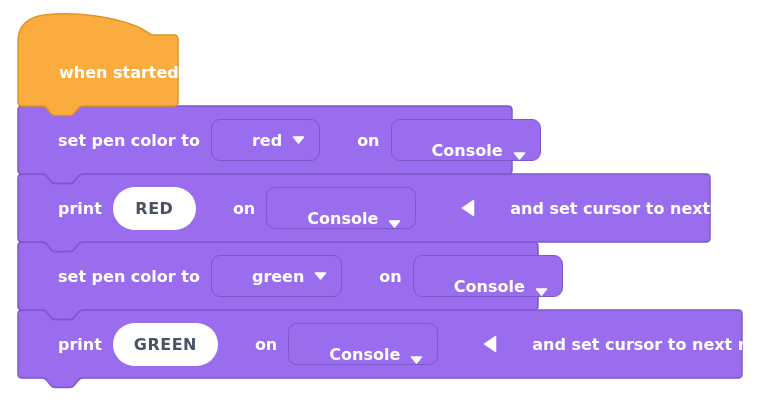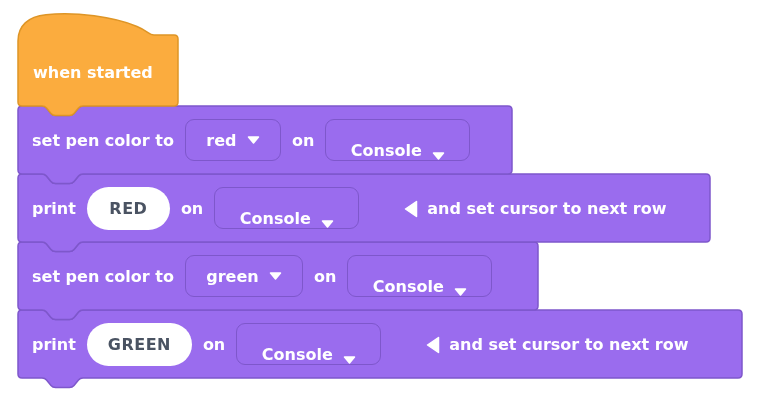--- a/index.html
+++ b/index.html
@@ -15,38 +15,38 @@
   html,body{margin:0;padding:0;}
   body{font-family:"DejaVu Sans","Liberation Sans",sans-serif;background:var(--background);}
   .canvas{position:relative;width:770px;height:412px;background:var(--background);overflow:hidden;}
 
   svg.shape{position:absolute;overflow:visible;}
   svg.shape path{stroke-width:1.5;stroke-linejoin:round;}
   .hat-path{fill:var(--hat-fill);stroke:var(--hat-stroke);}
   .cmd-path{fill:var(--block-fill);stroke:var(--block-stroke);}
 
   .content{position:absolute;display:flex;align-items:center;gap:11px;z-index:100;}
-  .lbl{color:var(--label-text);font-size:16px;font-weight:bold;white-space:nowrap;}
+  .lbl{color:var(--label-text);font-size:16px;font-weight:bold;white-space:nowrap;margin-left:26px;}
 
   .dropdown{display:inline-flex;align-items:center;justify-content:center;gap:10px;
     height:42px;border:1.5px solid var(--block-stroke);border-radius:9px;
     background:var(--block-fill);padding:0 14px;box-sizing:border-box;cursor:pointer;}
   .dd-sm{min-width:96px;}
   .dd-md{min-width:118px;}
   .dd-wide{min-width:145px;align-items:flex-end;}
   .dropdown .lbl{font-size:16px;}
   .dd-arrow path{fill:var(--label-text);stroke:var(--label-text);stroke-width:1.5;stroke-linejoin:round;}
 
   .oval{display:inline-flex;align-items:center;justify-content:center;height:43px;
     min-width:83px;padding:0 16px;border-radius:22px;background:var(--input-fill);
     box-sizing:border-box;cursor:text;}
   .oval-lg{min-width:105px;}
   .oval .val{color:var(--input-text);font-size:16px;font-weight:bold;letter-spacing:0.5px;white-space:nowrap;}
 
-  .expander{display:inline-flex;align-items:flex-end;gap:9px;margin-left:34px;cursor:pointer;}
+  .expander{display:inline-flex;align-items:flex-start;gap:9px;margin-left:34px;cursor:pointer;}
   .exp-arrow path{fill:var(--label-text);stroke:var(--label-text);stroke-width:1.5;stroke-linejoin:round;}
 </style>
 </head>
 <body>
 
 <div class="canvas">
 
   <svg class="shape" style="left:17px;top:12px;z-index:50;" width="162" height="106" viewBox="-1 -1 162 106">
     <path class="hat-path" d="M 0,89 V 28 C 0,13 10,3.5 28,1.8 C 58,-1.5 96,4 119,13.5 C 130,18 131,22 136,22 H 156 Q 160,22 160,26 V 89 Q 160,93 156,93 H 65 C 63,93 61.5,93.8 60.5,95 L 56,100.5 C 55,101.7 53.5,102.5 51.5,102.5 H 37.5 C 35.5,102.5 34,101.7 33,100.5 L 28.5,95 C 27.5,93.8 26,93 24,93 H 4 Q 0,93 0,89 Z"></path>
   </svg>

